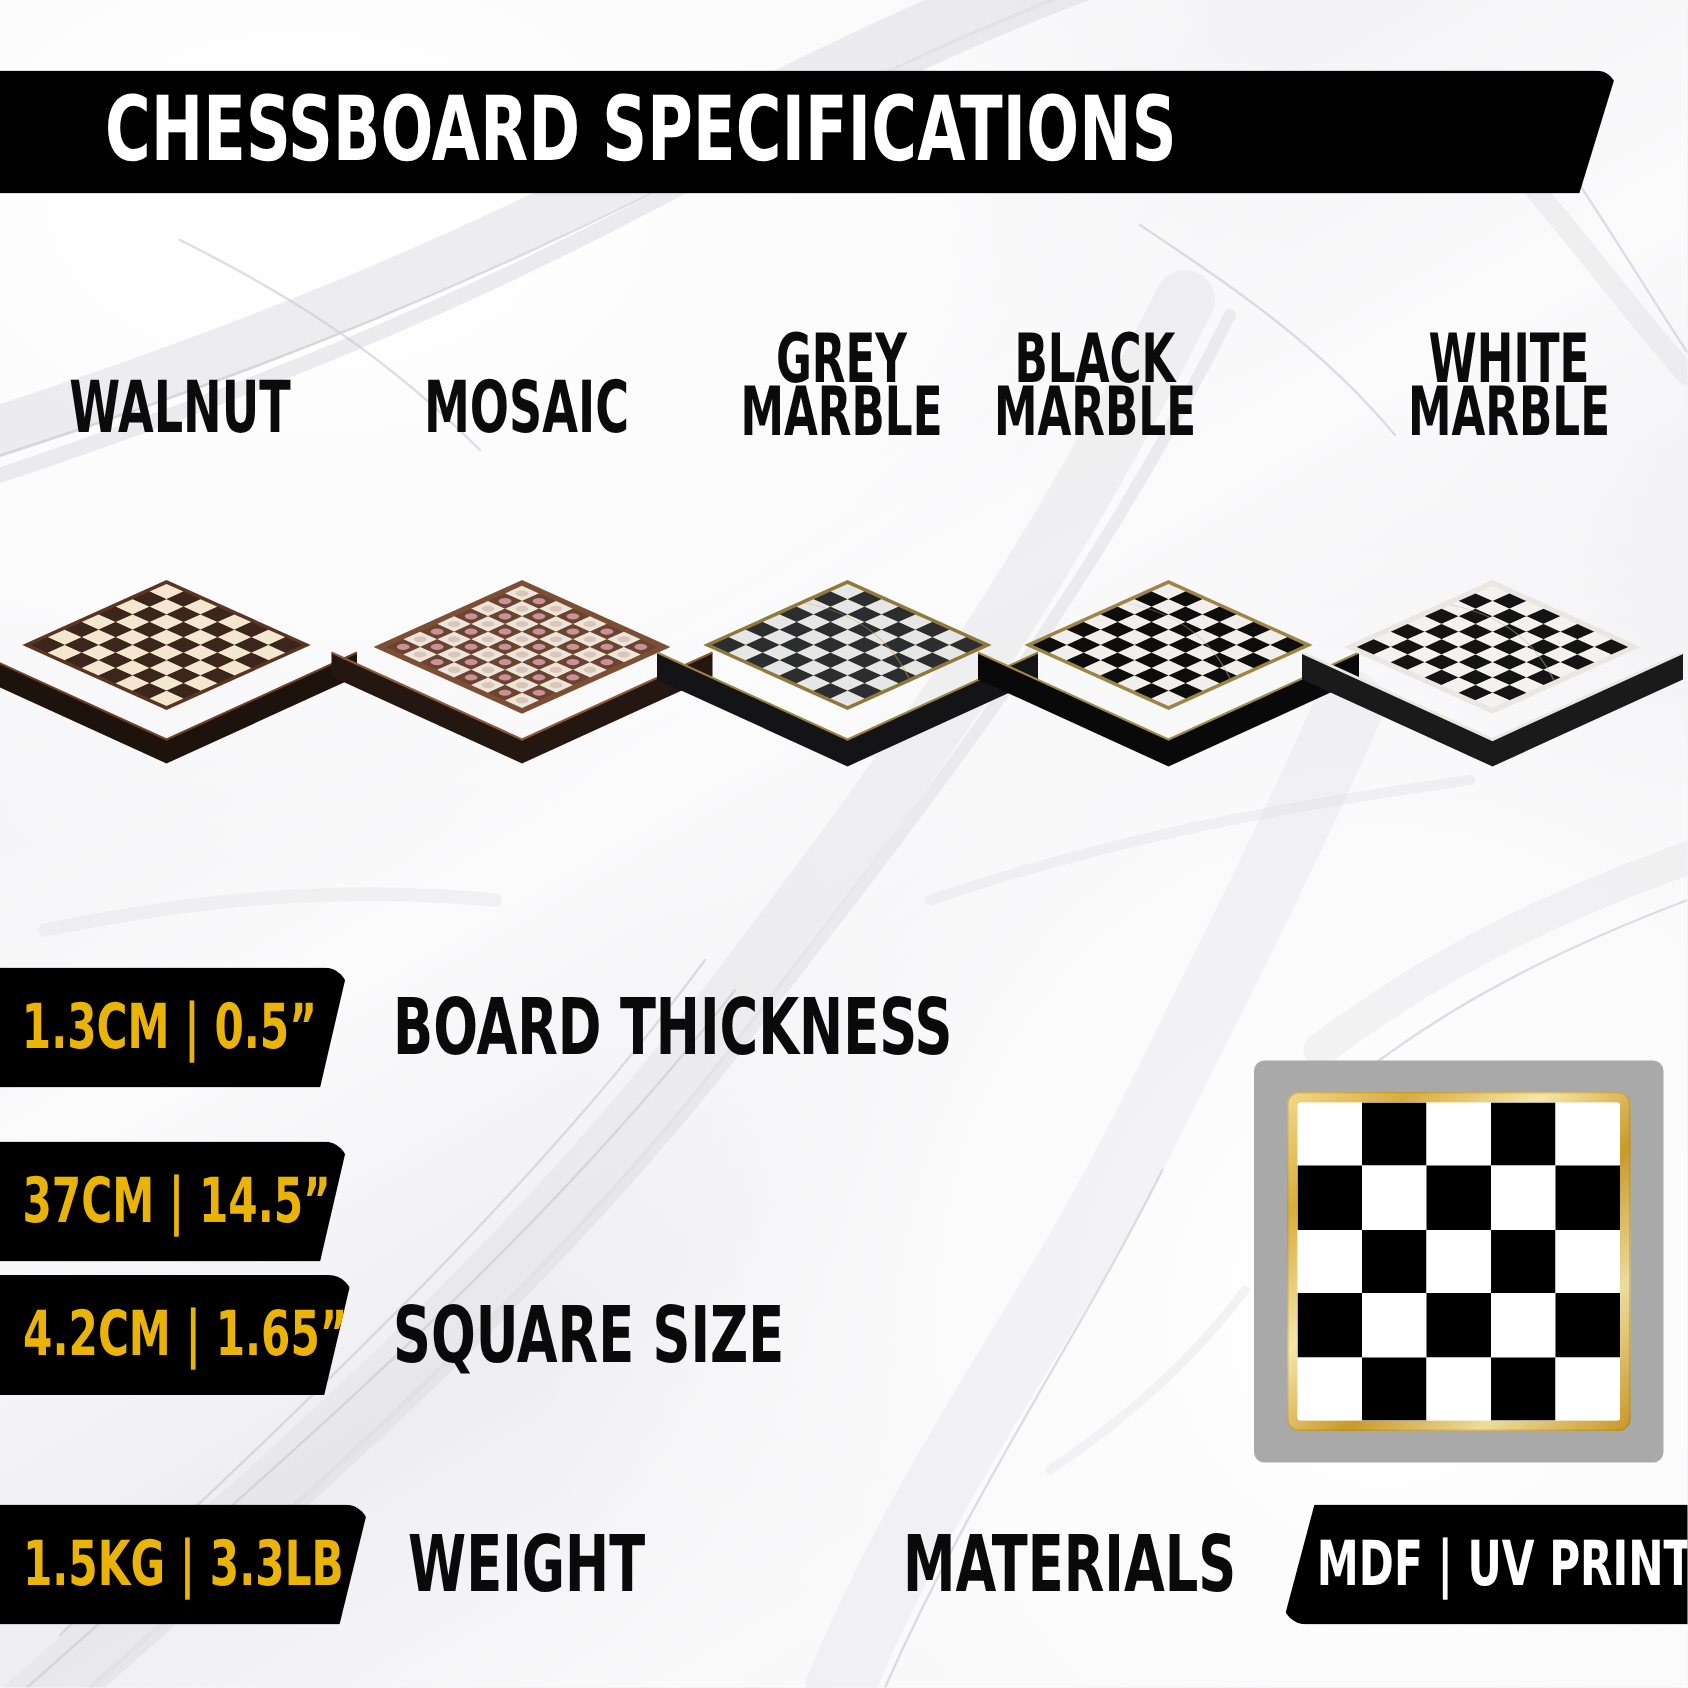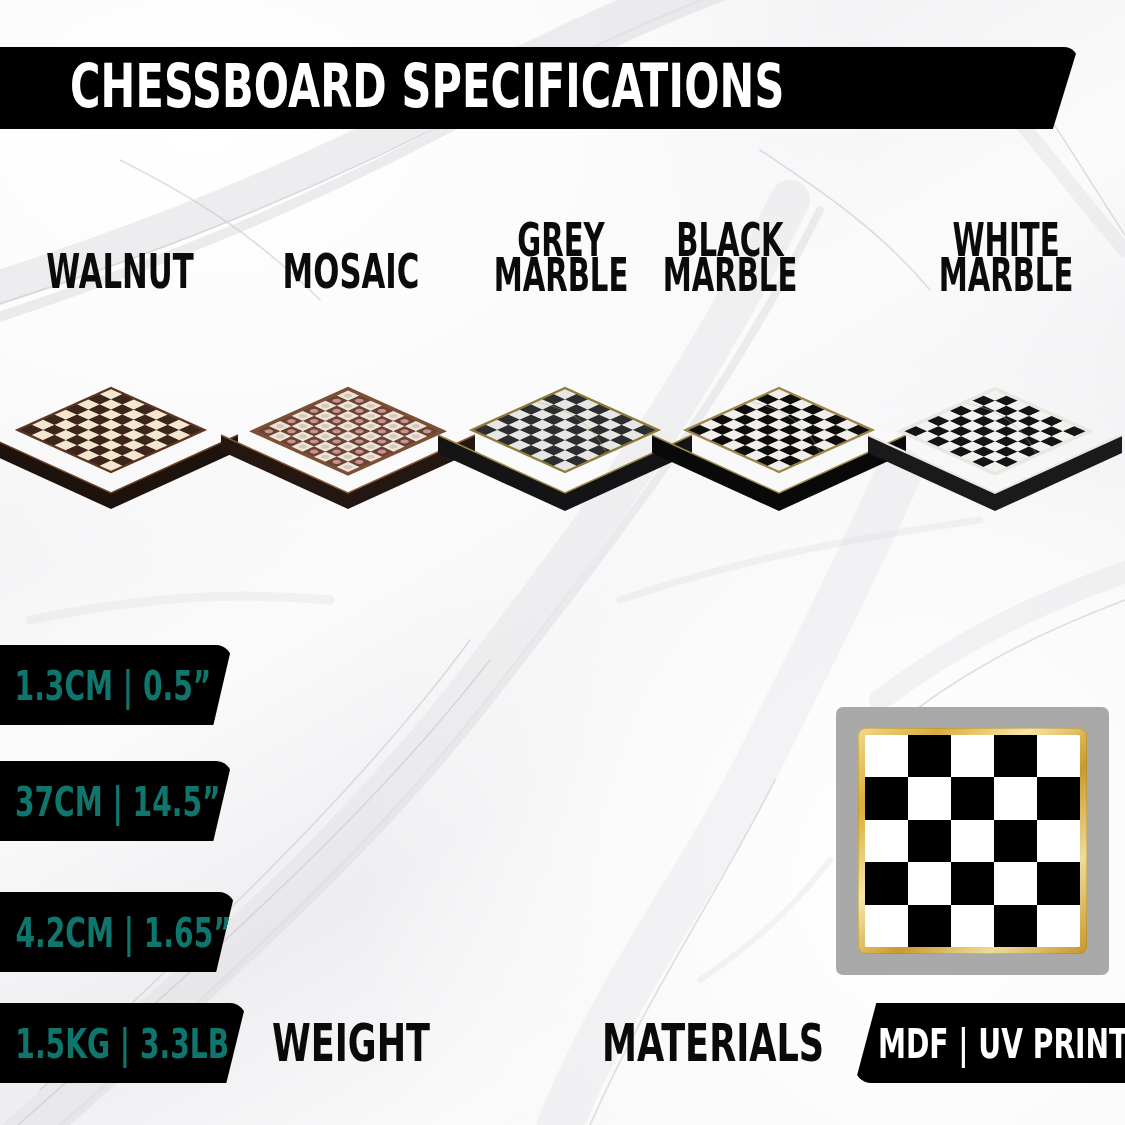--- a/index.html
+++ b/index.html
@@ -59,21 +59,21 @@
 
   
   .spec-row { position:absolute; left:0; z-index:5; height:80px; }
   .spec-tag {
     position:absolute; left:-16px; top:0; height:80px; background:#000;
     border-radius:6px 16px 16px 6px;
     display:flex; align-items:center;
   }
   .spec-tag.slant-r { clip-path: polygon(0 0, 100% 0, 92.5% 100%, 0 100%); }
   .spec-tag .val {
-    color:#0f766e; margin-left:22px; margin-right:34px;
+    color:#eab308; margin-left:22px; margin-right:34px;
     font-family:"Liberation Sans Narrow","DejaVu Sans Condensed","Liberation Sans",sans-serif;
     font-weight:700; font-size:34px; white-space:nowrap;
   }
   .spec-tag .val span { display:inline-block; transform:scaleX(0.92) scaleY(1.22); }
   .spec-name {
     position:absolute; top:50%; transform:translateY(-50%);
     color:#0a0a0a;
     font-family:"Liberation Sans Narrow","DejaVu Sans Condensed","Liberation Sans",sans-serif;
     font-weight:700; font-size:42px; white-space:nowrap;
   }
@@ -625,32 +625,34 @@
       <path d="M6 97 L133 155 L260 97 L260 115 L133 173 L6 115 Z" fill="#1a1a1a"></path>
       <path d="M6 97 L133 155 L260 97" fill="none" stroke="#e9e7e2" stroke-width="2"></path>
     </svg>
   </div>
 </div>
 
 <div class="spec-row" style="top:645px; width:700px;">
   <div class="spec-tag slant-r" style="width:248px;">
     <div class="val"><span>1.3CM | 0.5”</span></div>
   </div>
+  <div class="spec-name" style="left:262px;"><span>BOARD THICKNESS</span></div>
 </div>
 
 <div class="spec-row" style="top:761px; width:700px;">
   <div class="spec-tag slant-r" style="width:248px;">
     <div class="val"><span>37CM | 14.5”</span></div>
   </div>
 </div>
 
-<div class="spec-row" style="top:892px; width:700px;">
+<div class="spec-row" style="top:850px; width:700px;">
   <div class="spec-tag slant-r" style="width:251px;">
     <div class="val"><span>4.2CM | 1.65”</span></div>
   </div>
+  <div class="spec-name" style="left:262px;"><span>SQUARE SIZE</span></div>
 </div>
 
 <div class="spec-row" style="top:1003px; width:1125px;">
   <div class="spec-tag slant-r" style="width:262px;">
     <div class="val"><span>1.5KG | 3.3LB</span></div>
   </div>
   <div class="spec-name" style="left:602px;"><span>MATERIALS</span></div>
   <div class="spec-name" style="left:272px;"><span>WEIGHT</span></div>
   <div id="materials-tag" style="width:284px;">
     <div class="val"><span>MDF | UV PRINT</span></div>

